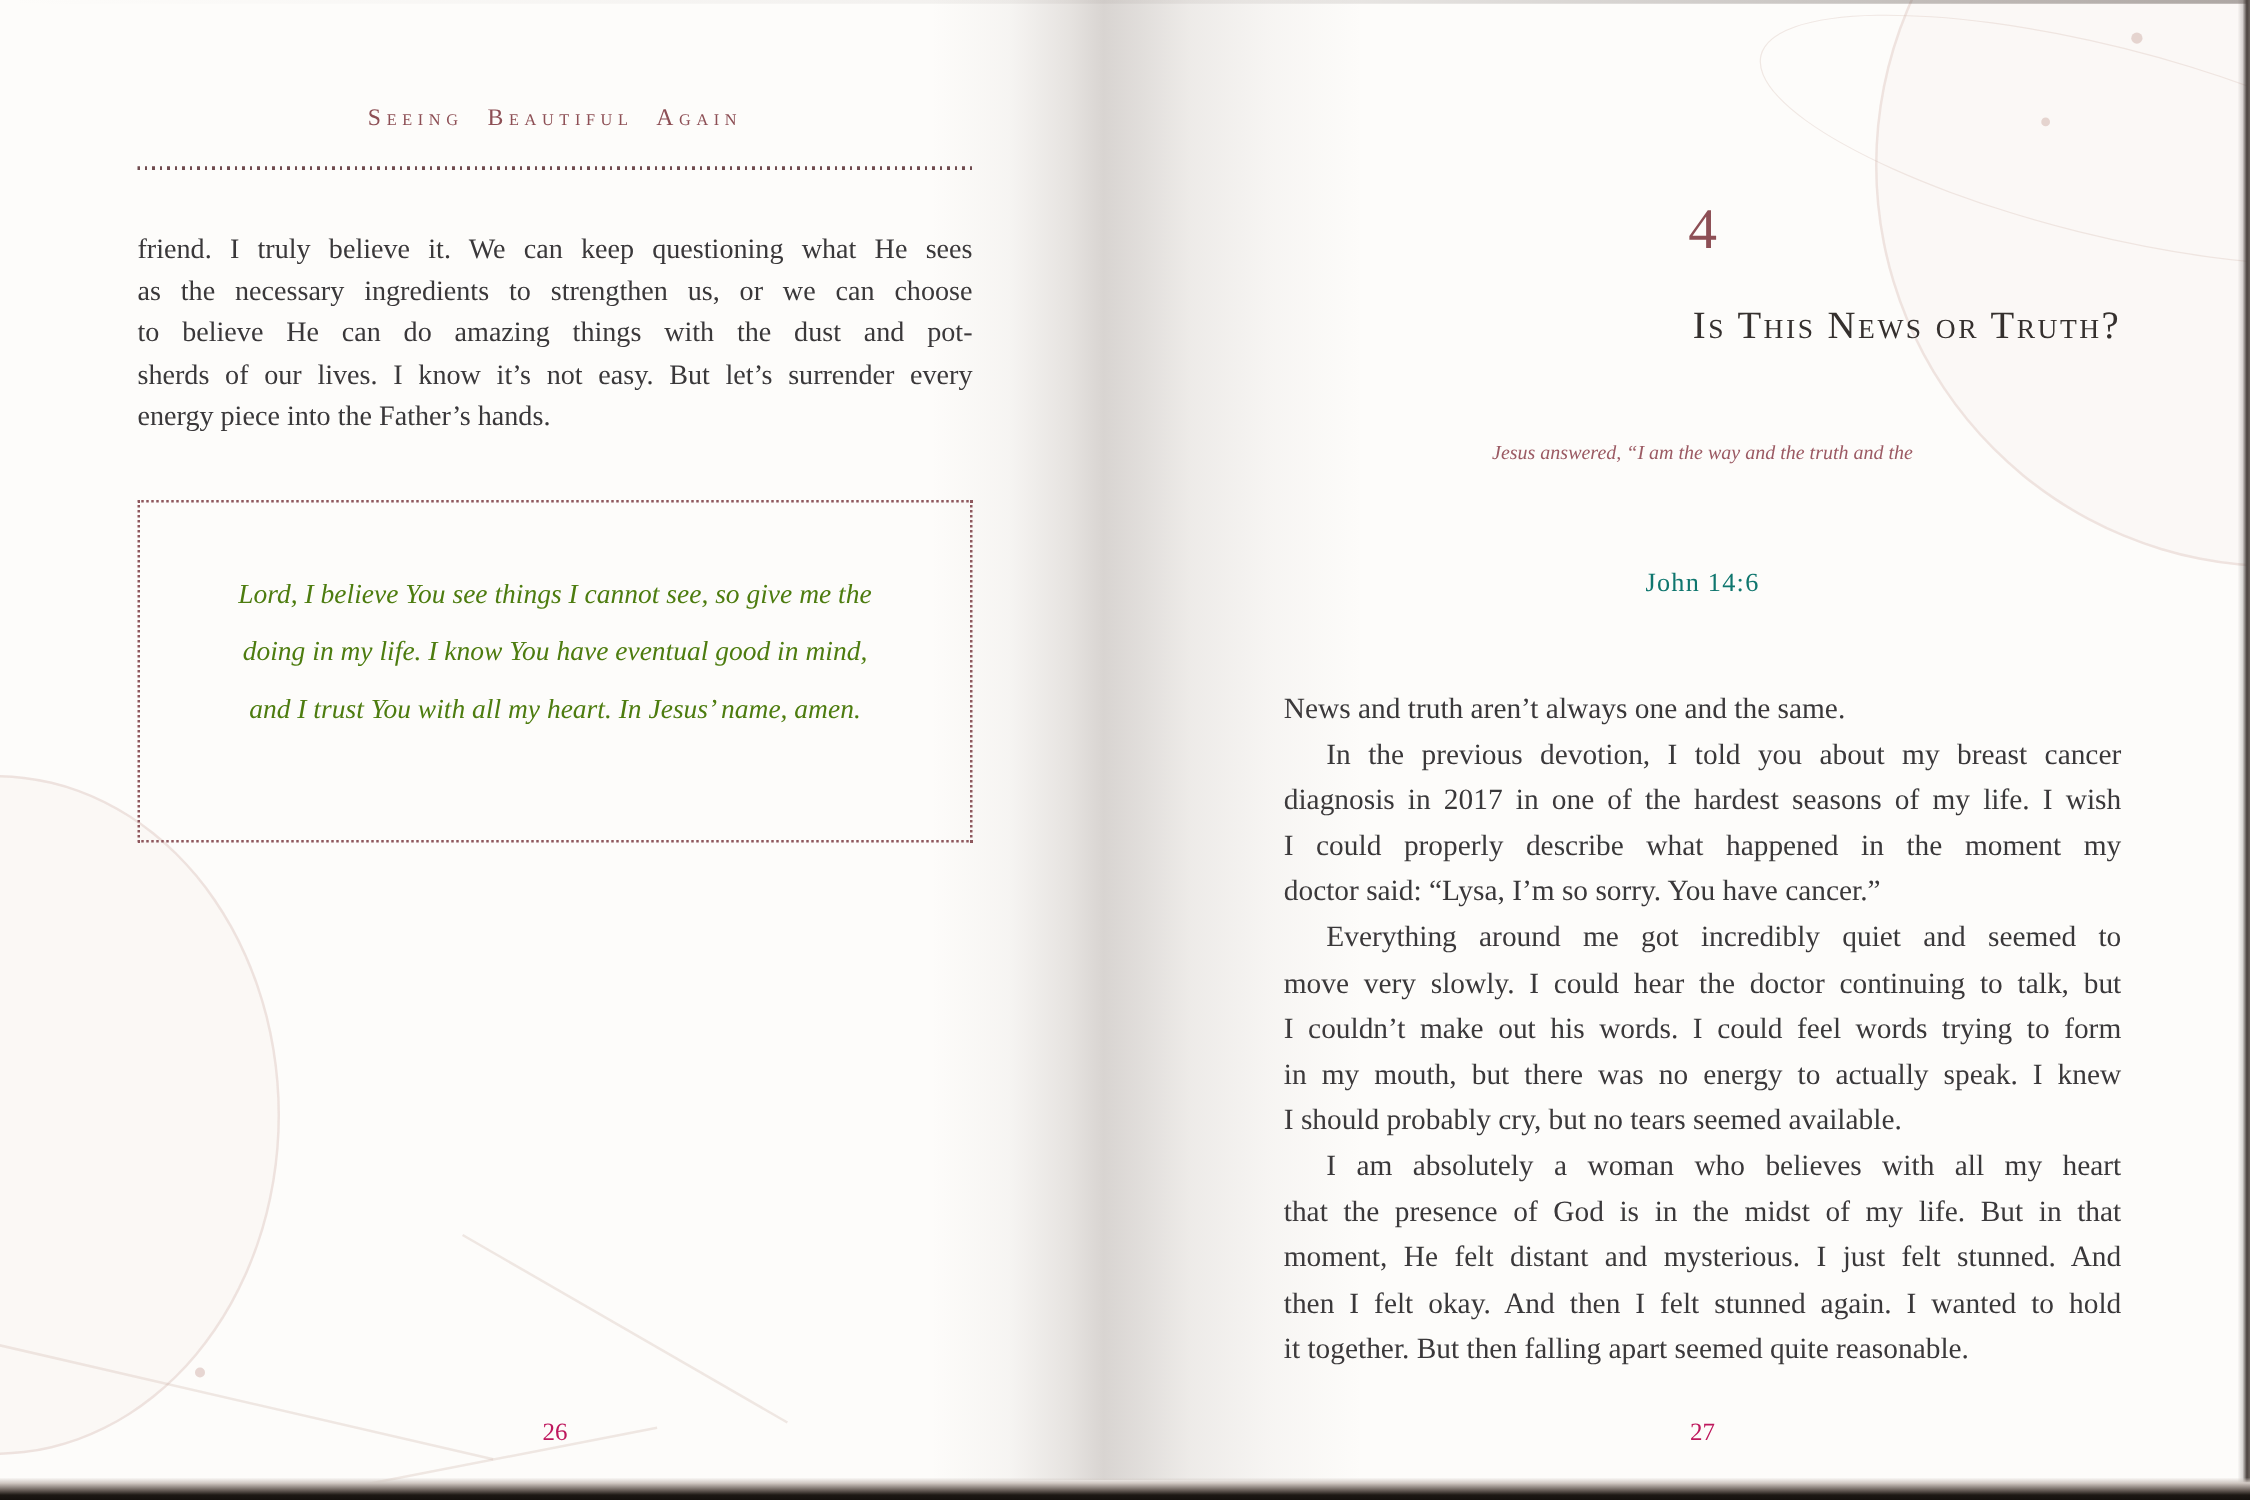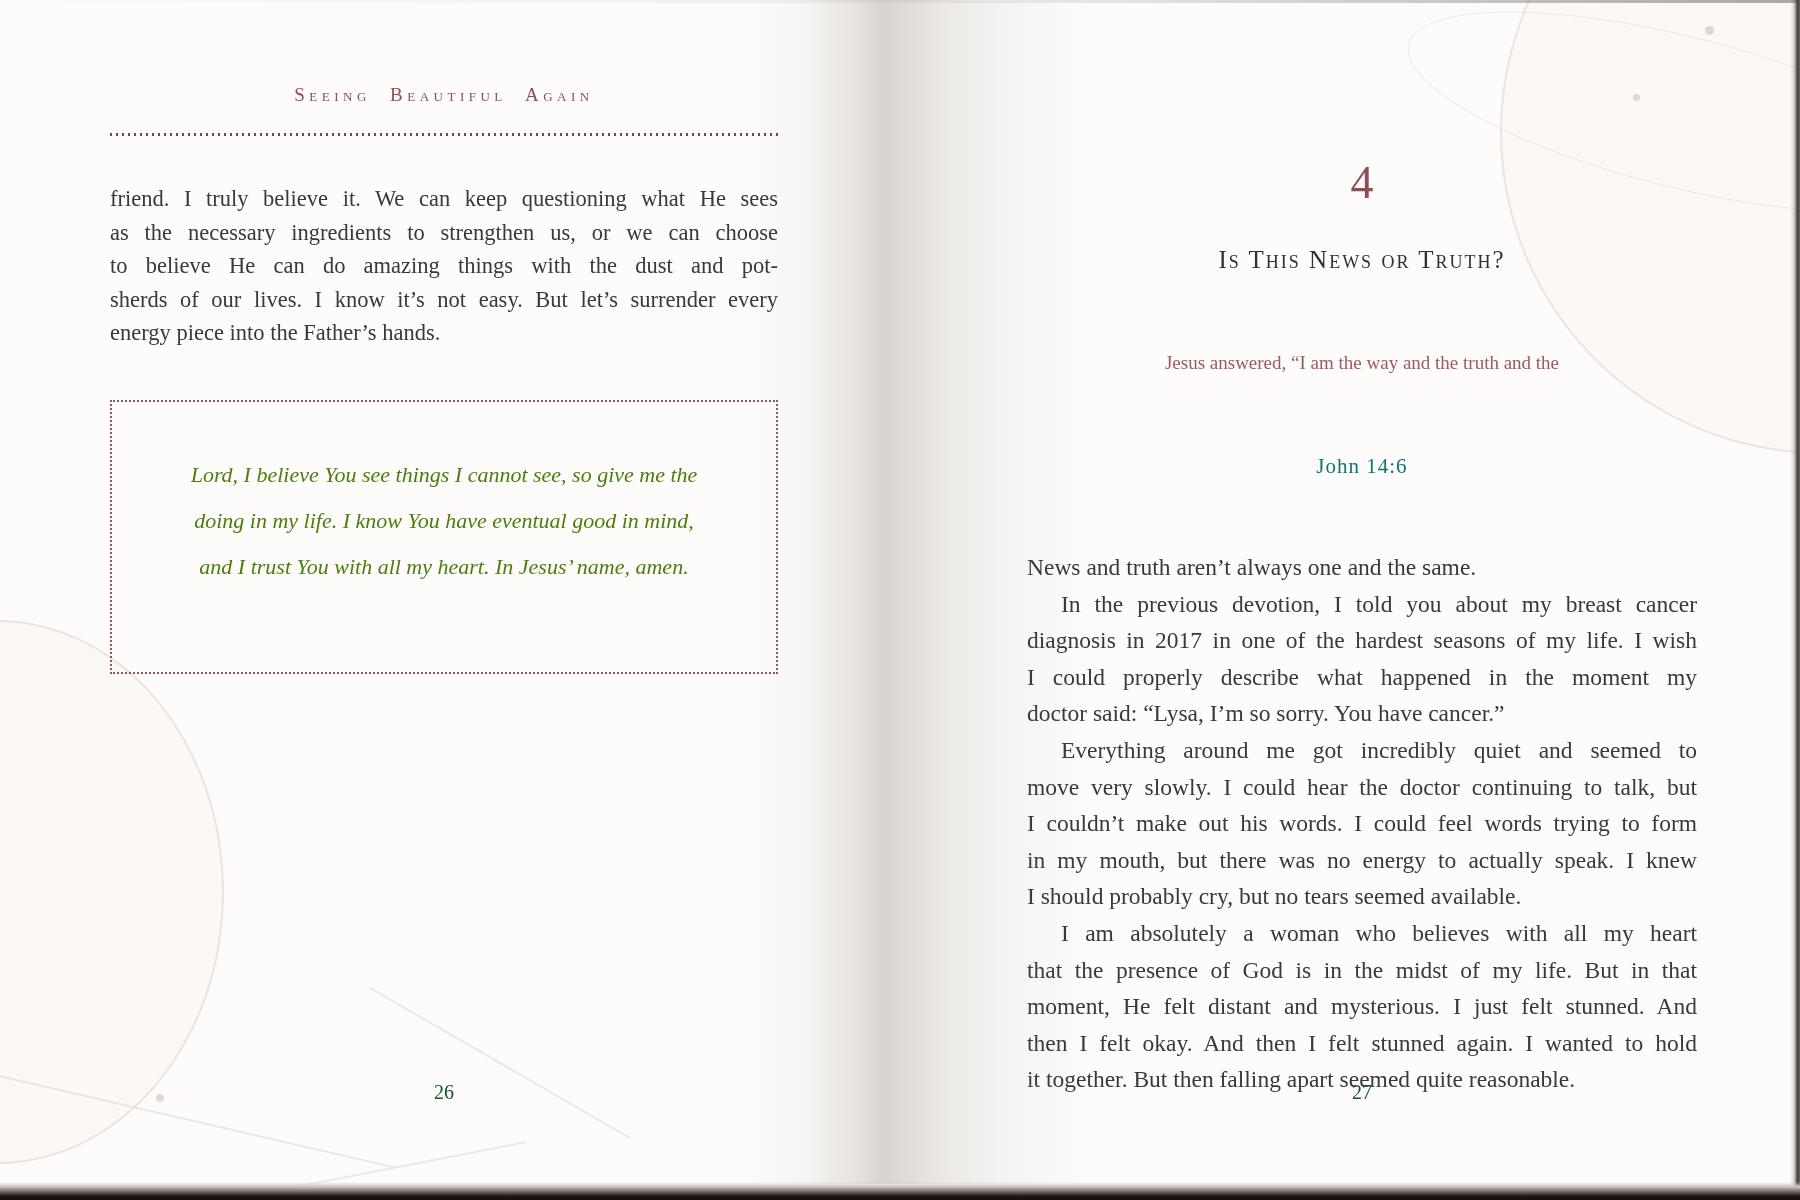--- a/index.html
+++ b/index.html
@@ -51,29 +51,29 @@
   .running-head{position:absolute;top:82px;width:100%;text-align:center;
     font-variant:small-caps;font-size:19px;line-height:26px;letter-spacing:4.5px;word-spacing:10px;
     color:#8d4f55;}
   .head-rule{position:absolute;top:133px;left:0;right:0;height:3px;
     background-image:repeating-linear-gradient(to right,#6f4b4f 0 2px,transparent 2px 6px);}
   .body-left{position:absolute;top:182px;left:0;right:0;
     font-size:22.5px;line-height:33.5px;color:#3a383a;}
   .prayer-box{position:absolute;top:400px;left:0;right:0;height:274px;box-sizing:border-box;
     border:2px dotted #8e575d;padding-top:50px;}
   .prayer-line{text-align:center;font-style:italic;font-size:22px;line-height:46px;color:#4d7c0f;}
-  .folio{position:absolute;top:1080px;width:100%;text-align:center;
-    font-size:20px;line-height:24px;color:#14532d;}
+  .folio{position:absolute;top:1134px;width:100%;text-align:center;
+    font-size:20px;line-height:24px;color:#be185d;}
   
   .chapter-number{position:absolute;top:158px;width:100%;text-align:center;
     font-size:46px;line-height:50px;color:#8d4f55;}
-  .chapter-title{position:absolute;top:240px;width:100%;text-align:center;
-    font-variant:small-caps;font-size:25px;line-height:40px;letter-spacing:2px;color:#35302e;}
+  .chapter-title{position:absolute;top:240px;width:100%;text-align:right;
+    font-variant:small-caps;font-size:31px;line-height:40px;letter-spacing:2px;color:#35302e;}
   .epigraph{position:absolute;top:344px;left:0;right:0;}
-  .epigraph-line{text-align:center;font-size:19px;line-height:38px;color:#9b5a63;}
+  .epigraph-line{text-align:center;font-style:italic;font-size:16px;line-height:38px;color:#9b5a63;}
   .epigraph-ref{position:absolute;top:454px;width:100%;text-align:center;
     font-size:21px;line-height:24px;letter-spacing:1px;color:#0f766e;}
   .body-right{position:absolute;top:549px;left:0;right:0;
     font-size:23.5px;line-height:36.6px;color:#3a383a;}
 </style>
 </head>
 <body>
 
 <div class="book">
 

